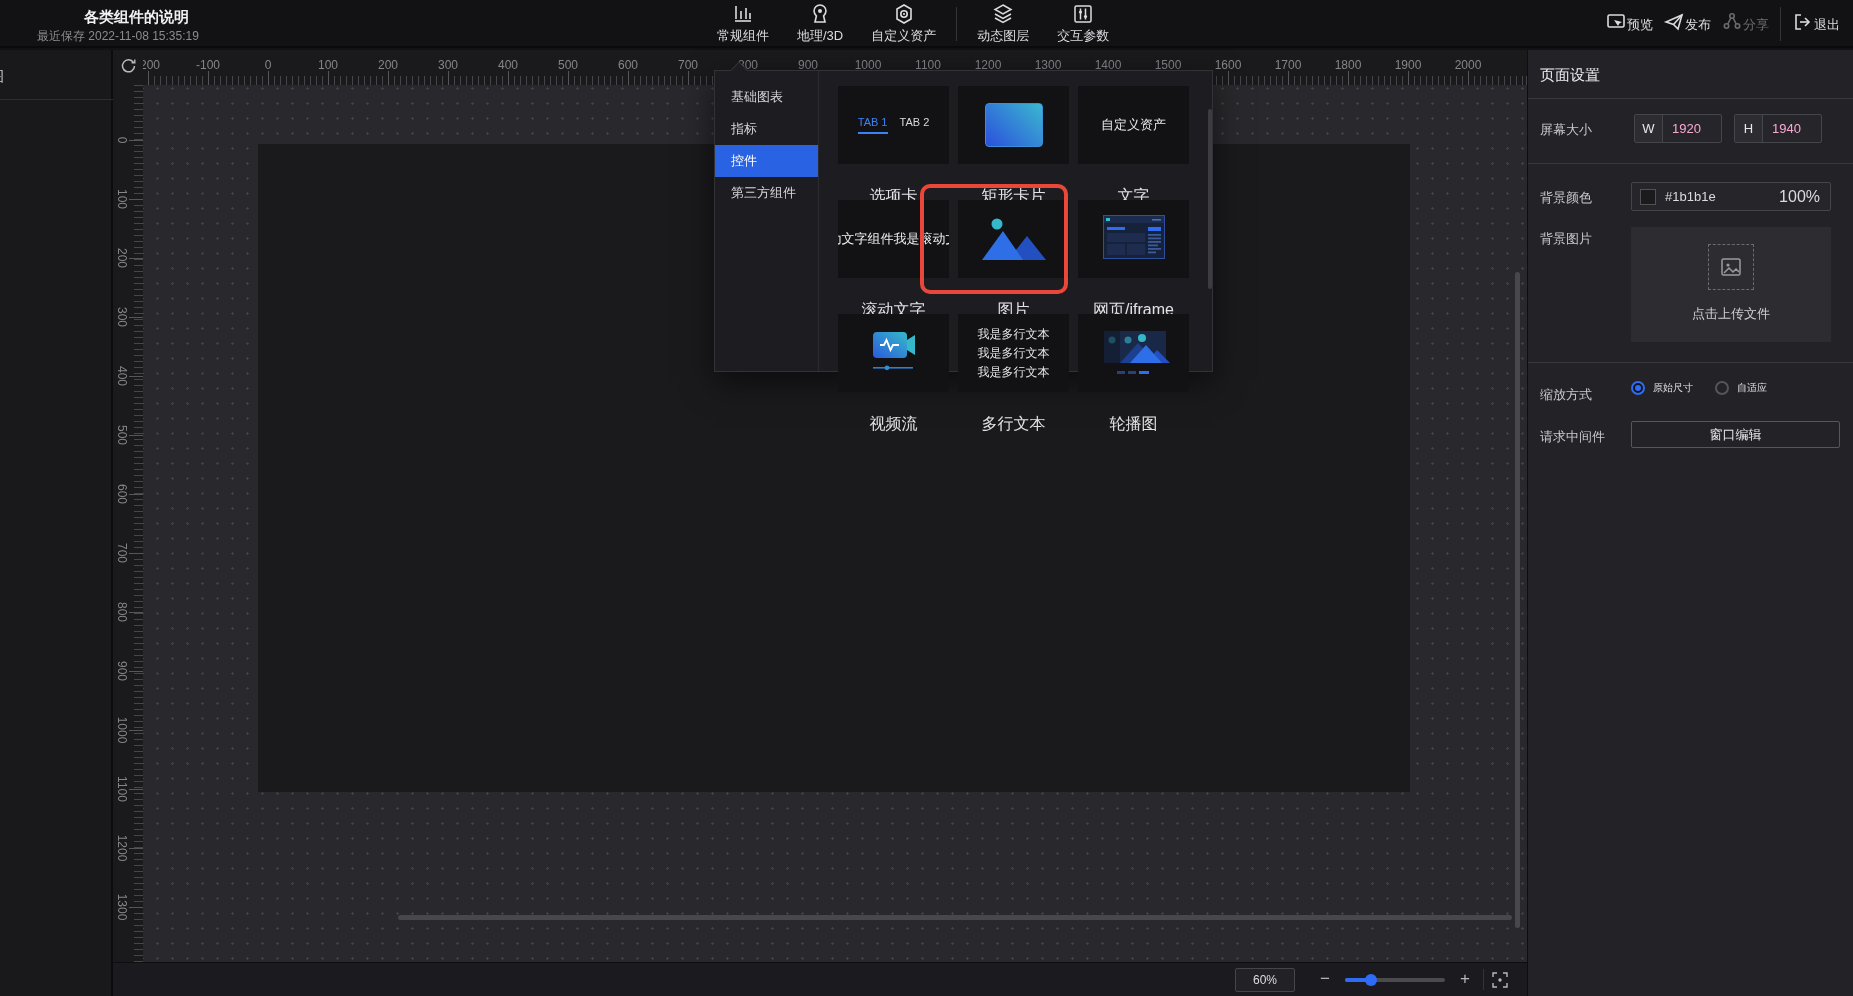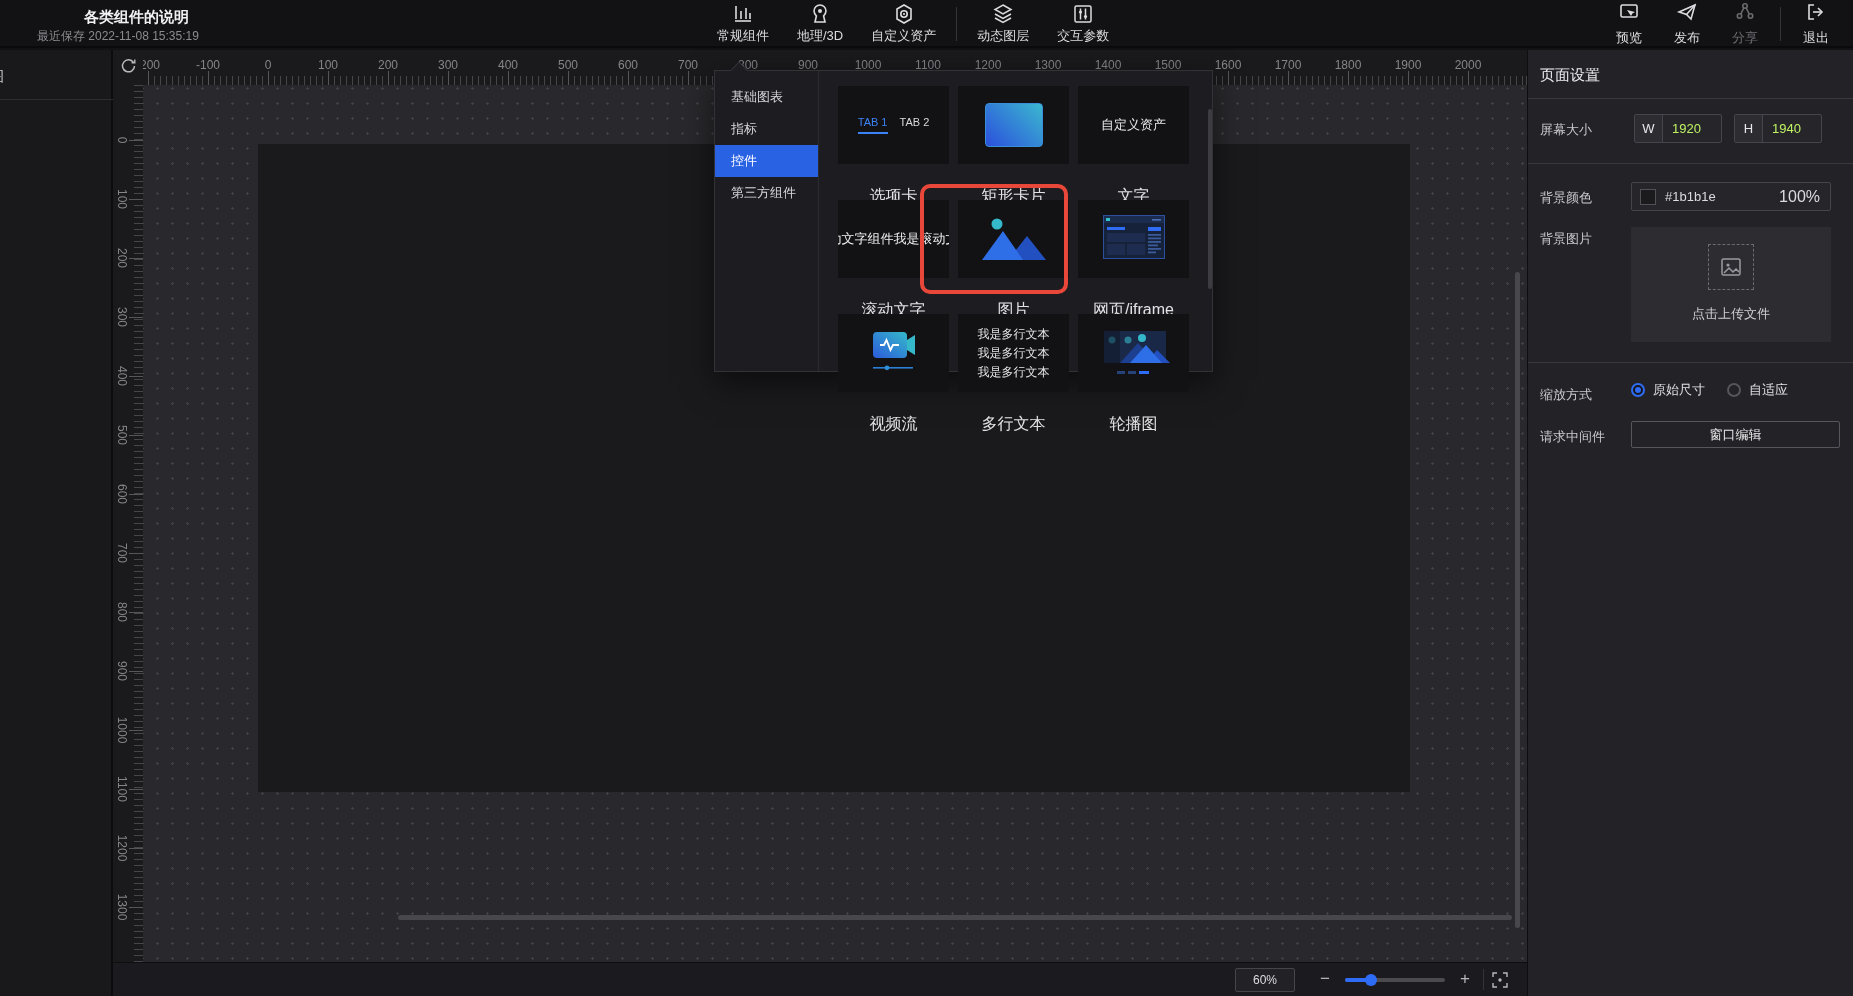--- a/index.html
+++ b/index.html
@@ -10,21 +10,21 @@
   
   .header { position:absolute; left:0; top:0; width:1853px; height:48px; background:#121215; border-bottom:2px solid #0a0a0c; z-index:40; }
   .doc-title { position:absolute; left:37px; top:8px; font-size:15px; font-weight:bold; color:#f2f2f5;margin-left:47px; }
   .doc-sub { position:absolute; left:37px; top:28px; font-size:12px; color:#8b8b90; }
   .menu-group { position:absolute; left:703px; top:0; height:48px; display:flex; align-items:center; }
   .menu-item { display:flex; flex-direction:column; align-items:center; justify-content:center; height:48px; padding:0 14px; cursor:pointer; }
   .menu-item .mi-label { font-size:13px; color:#dcdce0; margin-top:2px; white-space:nowrap; }
   .menu-item svg { display:block; }
   .hdr-divider { width:1px; height:34px; background:#333338; margin:0 6px; }
   .action-group { position:absolute; right:8px; top:0; height:48px; display:flex; align-items:center; }
-  .action-item { display:flex; flex-direction:column; align-items:center; justify-content:center; height:48px; width:58px; cursor:pointer; }
+  .action-item { display:flex; align-items:center; justify-content:center; height:48px; width:58px; cursor:pointer; }
   .action-item .mi-label { font-size:13px; color:#dcdce0; margin-top:2px; }
   .action-item.dim .mi-label { color:#6b6b70; }
 
   
   .sidebar { position:absolute; left:0; top:50px; width:113px; height:946px; background:#19191c; z-index:10; border-right:2px solid #0c0c0e; }
   .sidebar .clip-glyph { position:absolute; left:-10px; top:18px; font-size:14px; color:#cfcfd3; }
   .sidebar .sb-divider { position:absolute; left:0; top:49px; width:113px; height:1px; background:#2e2e32; }
 
   
   .ruler-corner { position:absolute; left:113px; top:50px; width:30px; height:35px; background:#1a1a1d; z-index:12; display:flex; align-items:center; justify-content:center; }
@@ -78,34 +78,34 @@
   .mltext-prev { font-size:12px; color:#e5e5e8; line-height:19px; text-align:center; white-space:nowrap; }
   .red-highlight { position:absolute; left:101px; top:113px; width:148px; height:110px; border:4px solid #e8473a; border-radius:10px; z-index:5; pointer-events:none; }
 
   
   .settings { position:absolute; left:1527px; top:50px; width:326px; height:946px; background:#222227; border-left:1px solid #0e0e10; z-index:20;padding-left:16px; }
   .sp-title { position:absolute; left:12px; top:16px; font-size:15px; color:#ededf0; }
   .sp-div { position:absolute; left:0; width:326px; height:1px; background:#38383d; }
   .sp-label { position:absolute; left:12px; font-size:13px; color:#c9c9cd; white-space:nowrap; }
   .wh-box { position:absolute; top:64px; width:88px; height:29px; border:1px solid #45464b; border-radius:2px; background:#26262a; display:flex; }
   .wh-prefix { width:28px; border-right:1px solid #45464b; display:flex; align-items:center; justify-content:center; font-size:13px; color:#e8e8ea; background:#2c2c31; }
-  .wh-value { flex:1; display:flex; align-items:center; padding-left:9px; font-size:13px; color:#bef264; }
+  .wh-value { flex:1; display:flex; align-items:center; padding-left:9px; font-size:13px; color:#f9a8d4; }
   .color-input { position:absolute; left:103px; top:132px; width:200px; height:29px; border:1px solid #45464b; border-radius:2px; background:#26262a; display:flex; align-items:center; }
   .color-swatch { width:16px; height:16px; margin-left:8px; background:#1b1b1e; border:1px solid #505055; }
   .color-hex { margin-left:9px; font-size:13px; color:#dcdce0; }
   .color-alpha { margin-left:auto; margin-right:10px; font-size:16px; color:#dcdce0; }
   .upload-box { position:absolute; left:103px; top:177px; width:200px; height:115px; background:#2c2c31; cursor:pointer; }
   .upload-icon { position:absolute; left:77px; top:17px; width:46px; height:46px; border:1px dashed #6a6a70; display:flex; align-items:center; justify-content:center; }
   .upload-text { position:absolute; left:0; top:78px; width:200px; text-align:center; font-size:13px; color:#cfcfd3; }
   .radio-row { position:absolute; left:103px; top:331px; display:flex; align-items:center; gap:8px; }
   .radio { width:14px; height:14px; border-radius:50%; }
   .radio.on { border:2px solid #2e6cf6; position:relative; background:#16161a; }
   .radio.on::after { content:""; position:absolute; left:2px; top:2px; width:6px; height:6px; border-radius:50%; background:#2e6cf6; }
   .radio.off { border:2px solid #55555a; background:transparent; }
-  .radio-label { font-size:13px; color:#e0e0e3; margin-right:14px; }
+  .radio-label { font-size:10px; color:#e0e0e3; margin-right:14px; }
   .mw-button { position:absolute; left:103px; top:371px; width:209px; height:27px; border:1px solid #56575c; border-radius:2px; display:flex; align-items:center; justify-content:center; font-size:13px; color:#e8e8ea; cursor:pointer; }
 </style>
 </head>
 <body>
 
 <div class="app">
 
   <div class="header">
     <div class="doc-title">各类组件的说明</div>
     <div class="doc-sub">最近保存 2022-11-08 15:35:19</div>

